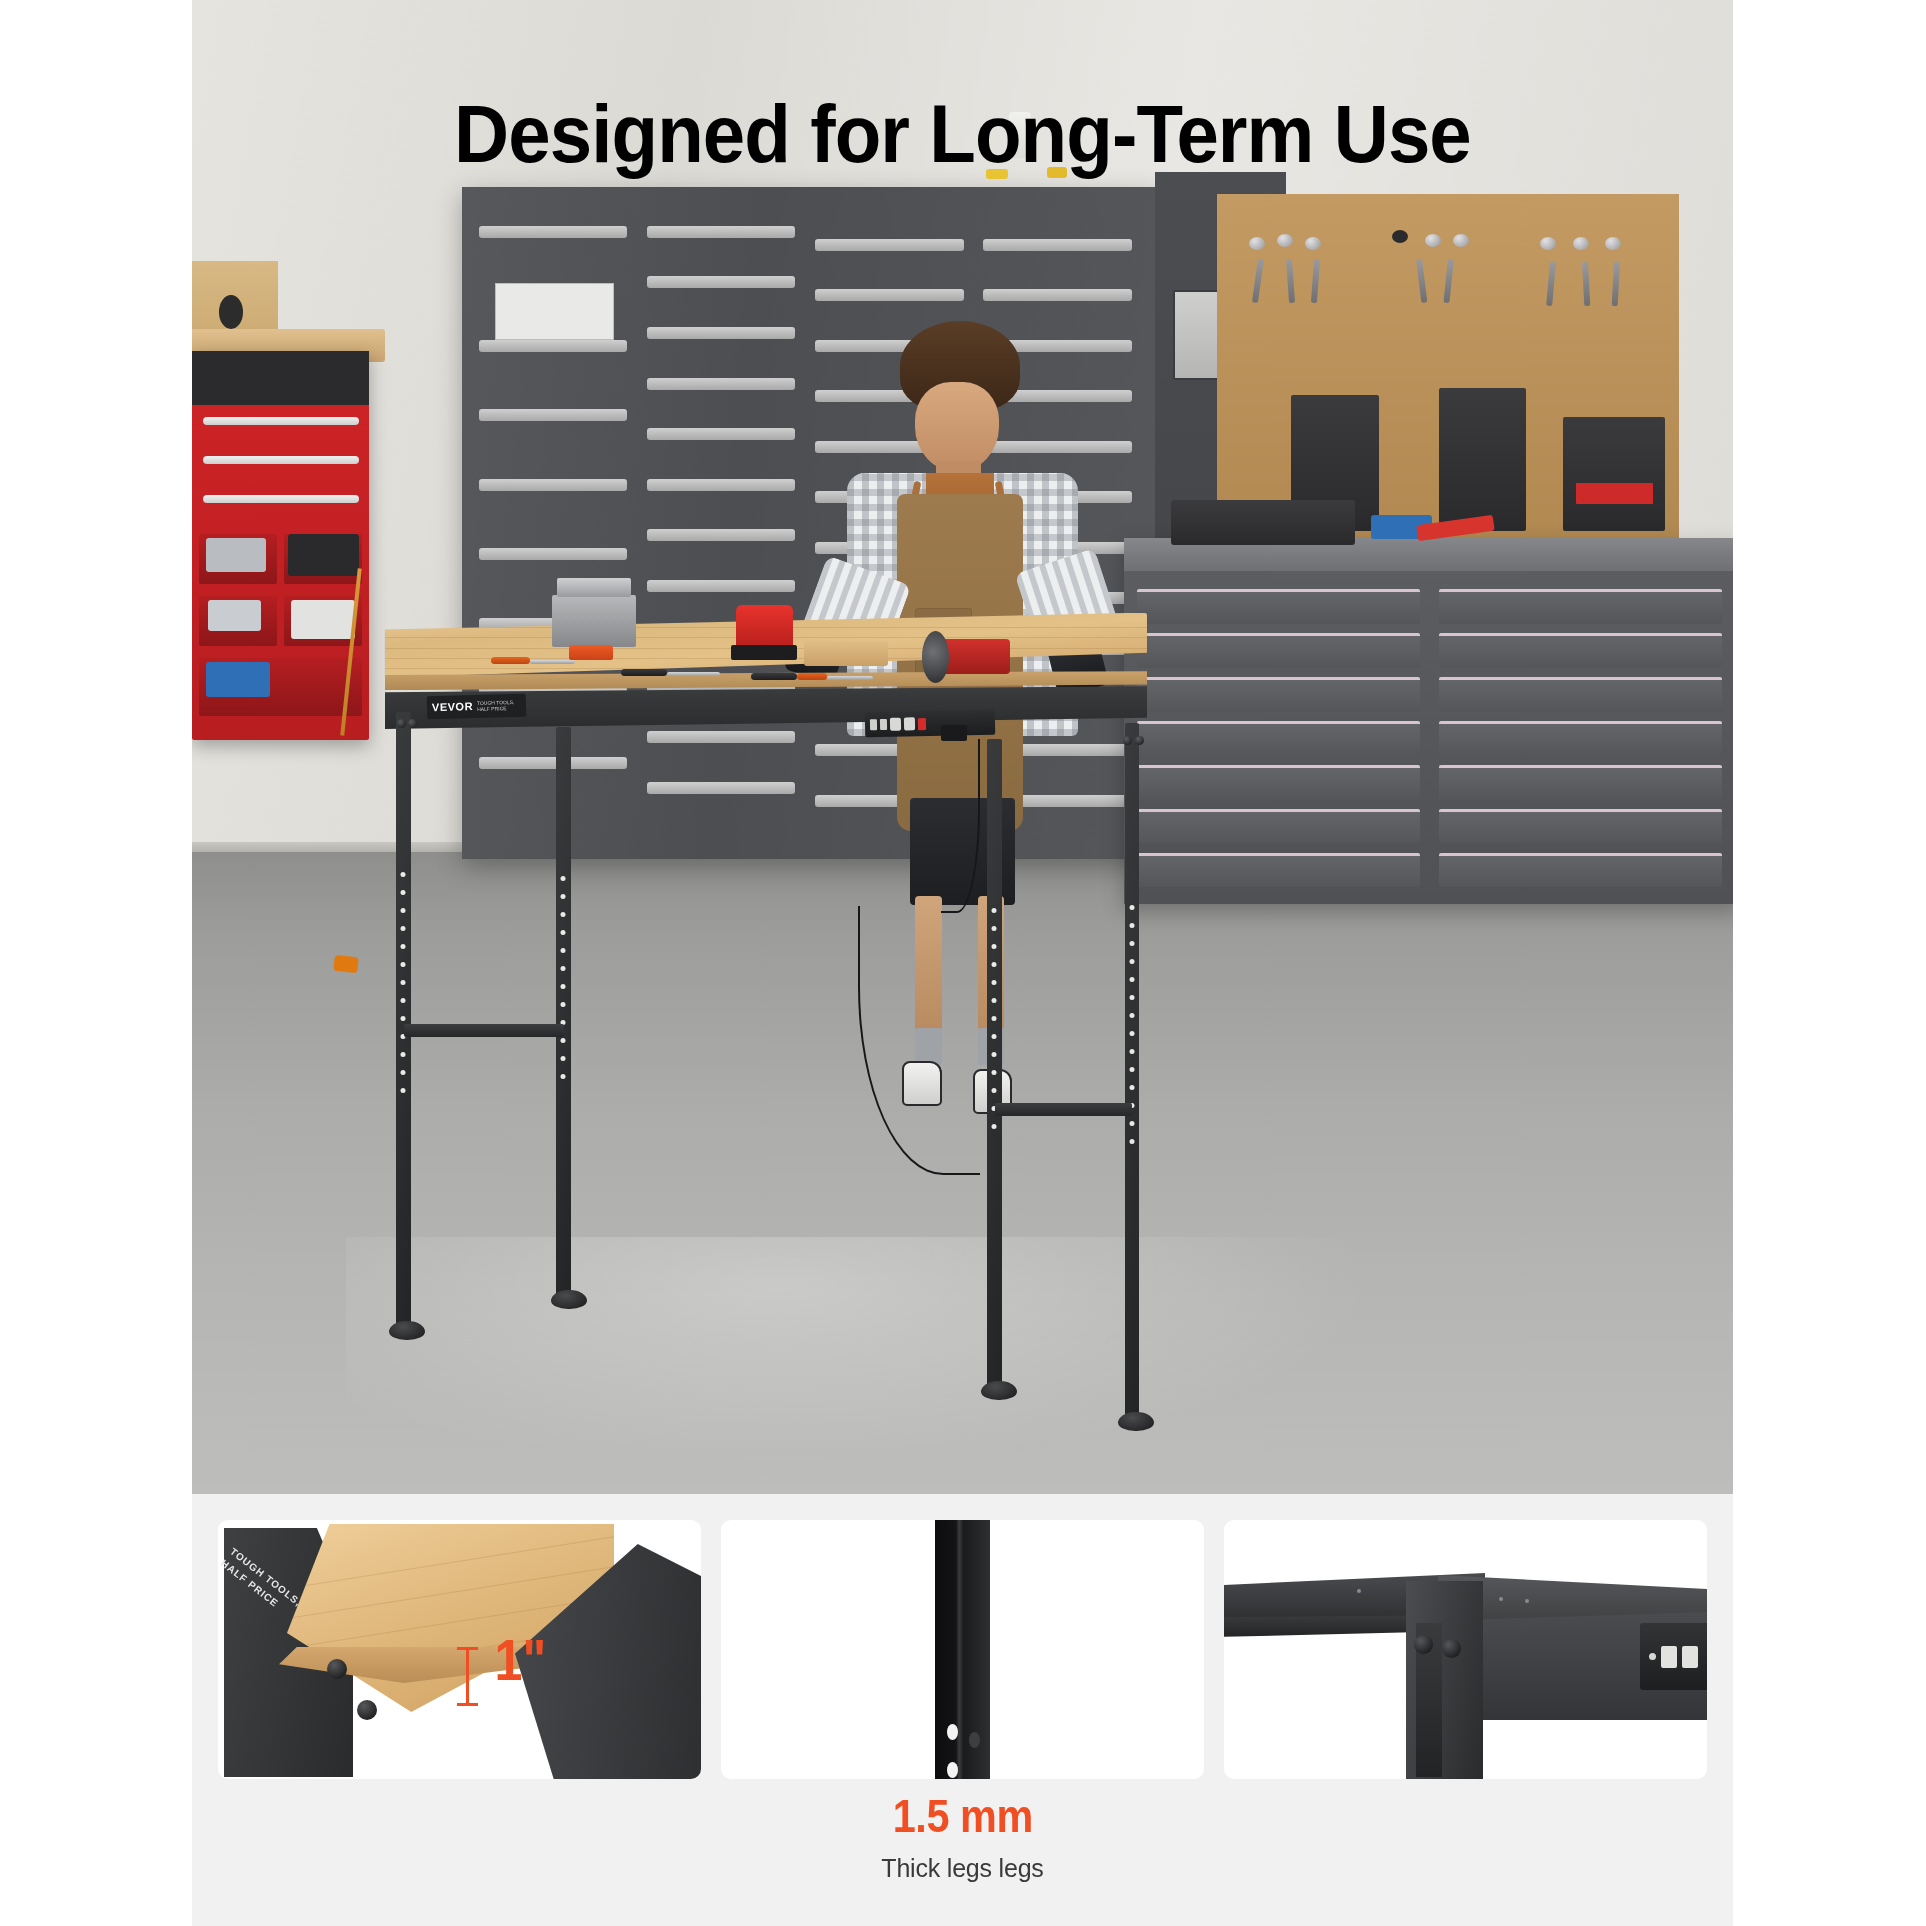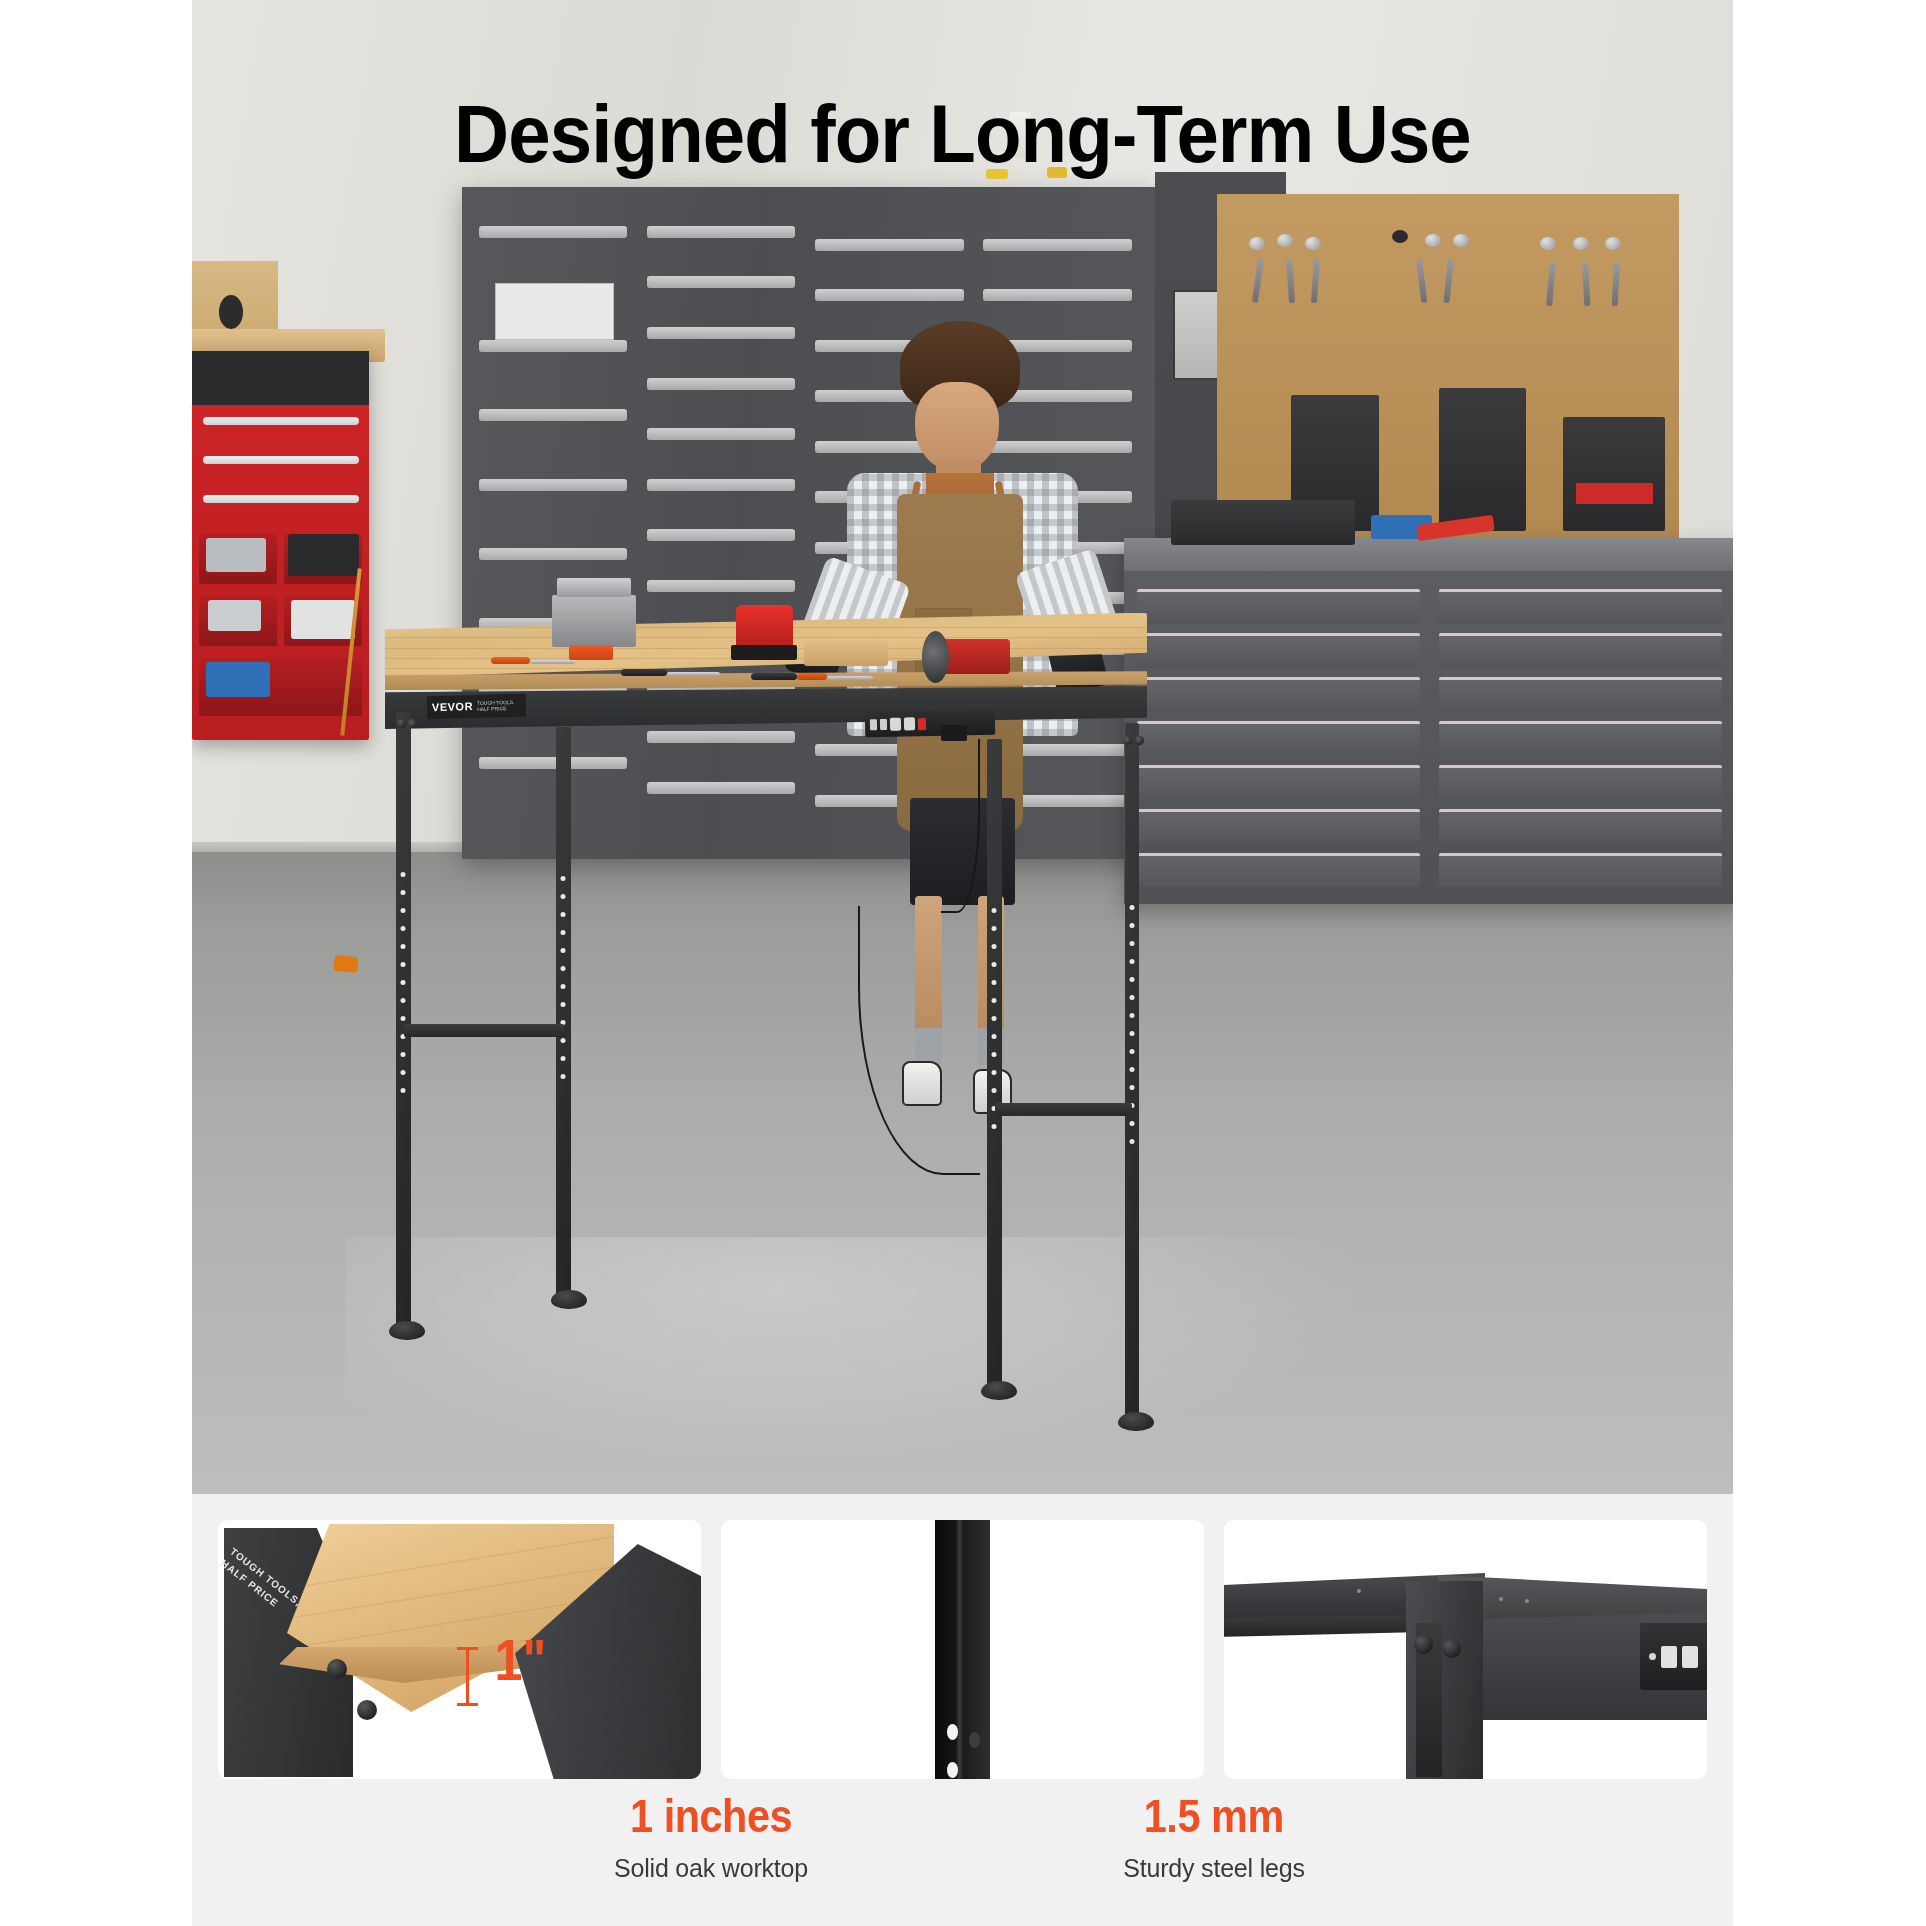--- a/index.html
+++ b/index.html
@@ -607,22 +607,18 @@
       <div class="c3-outlet">
         <span class="c3-dot"></span>
         <span class="c3-sock"></span>
         <span class="c3-sock"></span>
       </div>
     </div>
   </div>
 
   <div class="labels">
     <div class="label-col">
-      <div class="lab-title">1 inches</div>
-      <div class="lab-sub">Solid oak worktop</div>
-    </div>
-    <div class="label-col">
       <div class="lab-title">1.5 mm</div>
-      <div class="lab-sub">Sturdy steel legs</div>
+      <div class="lab-sub">Thick legs legs</div>
     </div>
   </div>
 </div>
 
 
 </body></html>

